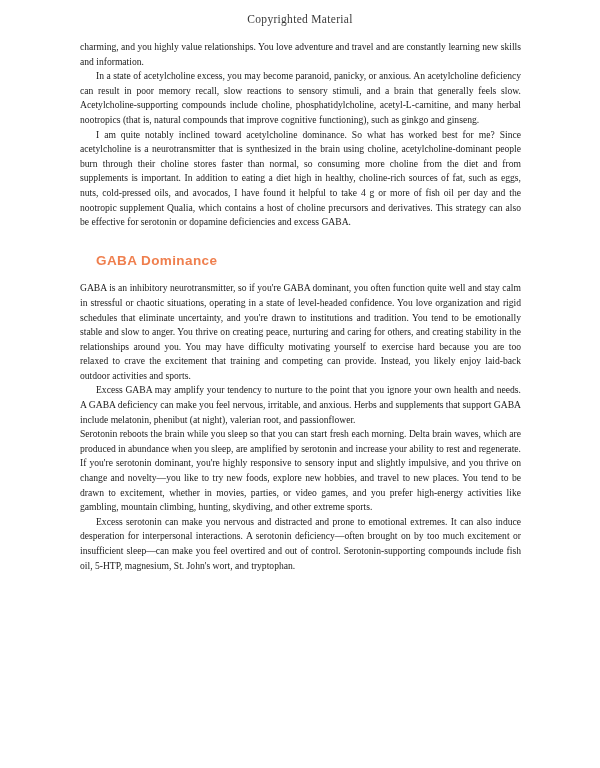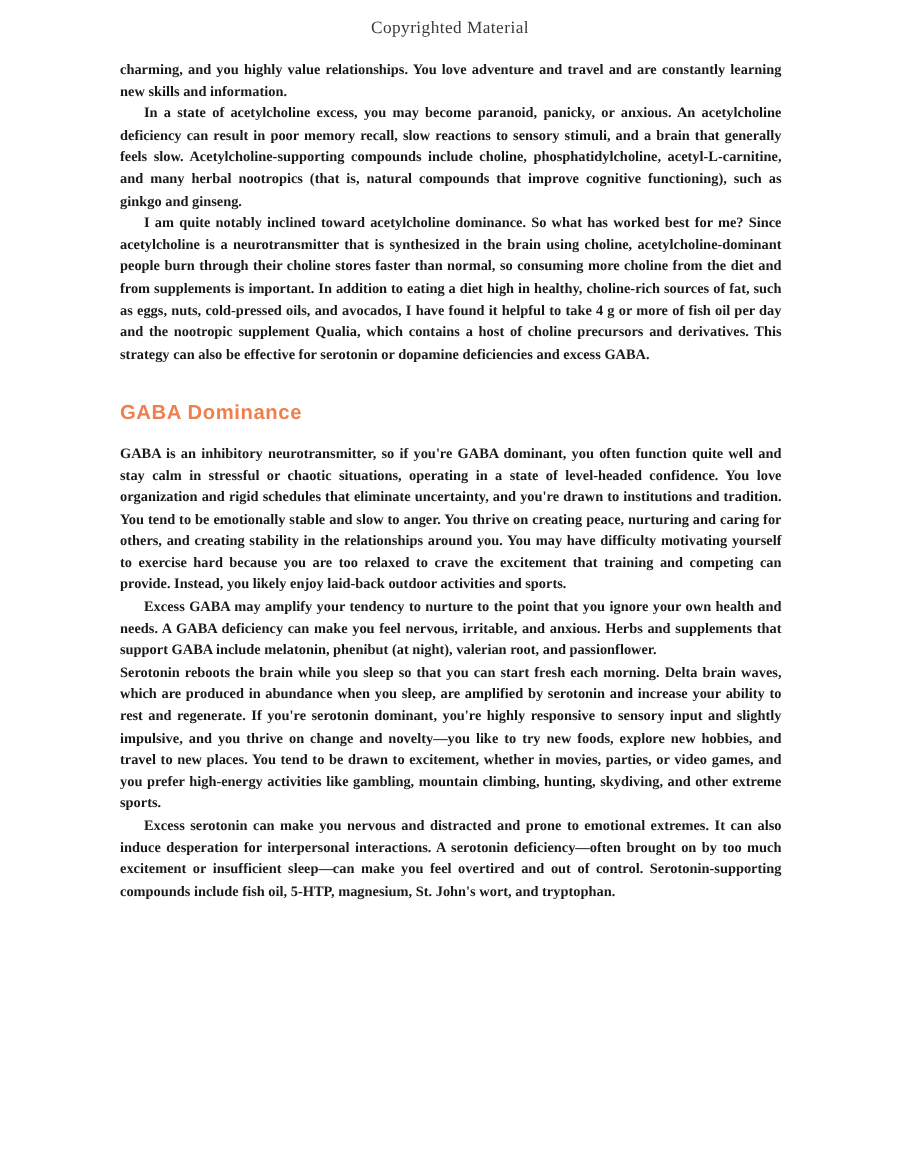--- a/index.html
+++ b/index.html
@@ -26,29 +26,29 @@
   .watermark.bottom { top: 734px; }
   .content {
     position: absolute;
     left: 80px;
     top: 40px;
     width: 441px;
     font-size: 9.6px;
     line-height: 14.6px;
     text-align: justify;
   }
-  .content p { margin: 0; font-weight: bold; }
+  .content p { margin: 0; }
   .content p.indent { text-indent: 16px; }
   h2.section-heading {
     font-family: "Liberation Sans", sans-serif;
     font-weight: bold;
     font-size: 13.5px;
     letter-spacing: 0.4px;
     color: #ef7f4e;
-    margin: 24px 0 13px 0;
+    margin: 24px 0 13px 16px;
     text-align: left;
   }
   .footer-bar {
     position: absolute;
     left: 358px;
     top: 727px;
     width: 198px;
     height: 23px;
     background: #16395e;
     box-sizing: border-box;

